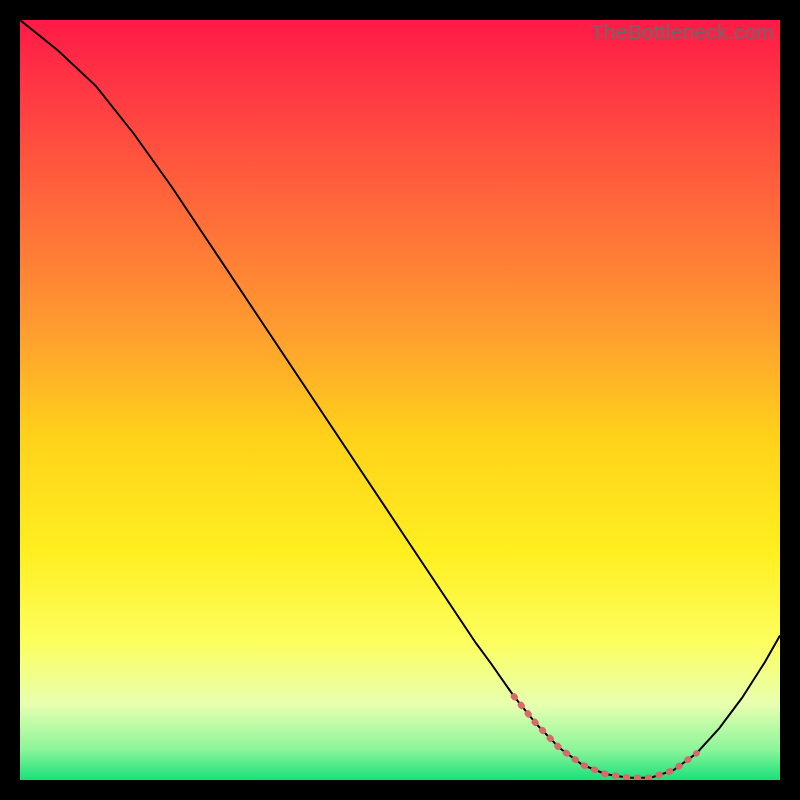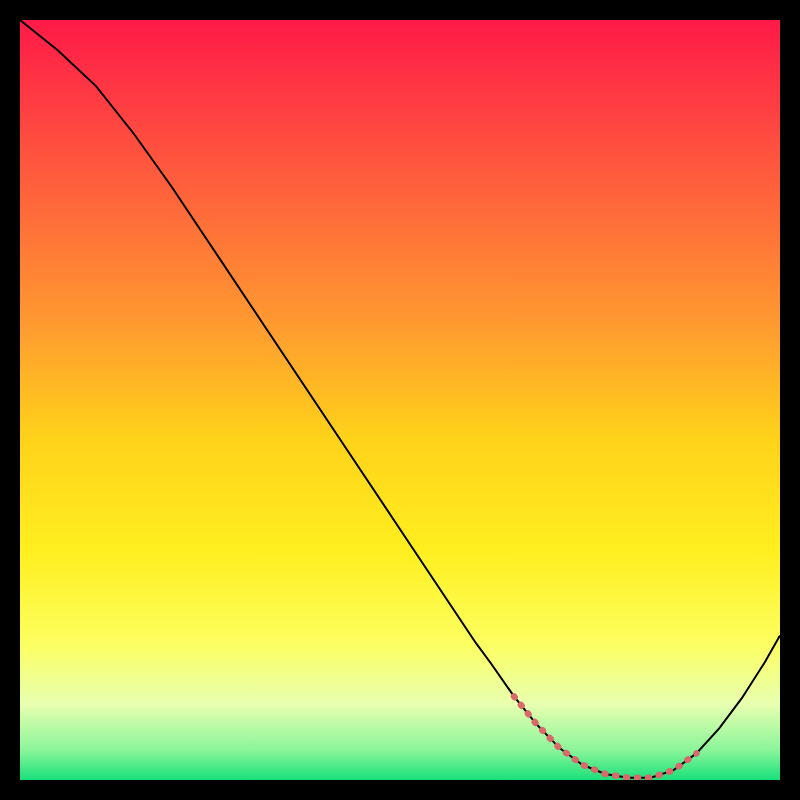--- a/index.html
+++ b/index.html
@@ -60,13 +60,14 @@
           <stop offset="100%" stop-color="#18e07a"></stop>
         </linearGradient>
     </defs>
     <rect x="0" y="0" width="760" height="760" fill="url(#bg-grad)"></rect>
     <g id="series-layer">
         <path d="M0.00 0.00 L38.00 30.40 L76.00 66.12 L114.00 114.00 L152.00 167.20 L190.00 224.20 L228.00 281.20 L266.00 338.20 L304.00 395.20 L342.00 452.20 L380.00 509.20 L418.00 566.20 L456.00 623.20 L471.20 643.72 L494.00 676.40 L516.80 704.52 L539.60 728.08 L562.40 744.80 L585.20 753.92 L608.00 757.72 L630.80 757.72 L653.60 750.12 L676.40 733.40 L699.20 708.32 L722.00 677.92 L744.80 642.20 L760.00 615.60" fill="none" stroke="#000000" stroke-width="2"></path>
         <path d="M494.00 676.40 L516.80 704.52 L539.60 728.08 L562.40 744.80 L585.20 753.92 L608.00 757.72 L630.80 757.72 L653.60 750.12 L676.40 733.40" fill="none" stroke="#d86a6a" stroke-width="6.5" stroke-dasharray="1 10" stroke-linecap="round"></path>
       </g>
   </svg>
 
+  <div class="watermark">TheBottleneck.com</div>
 </div>
 
 </body></html>

